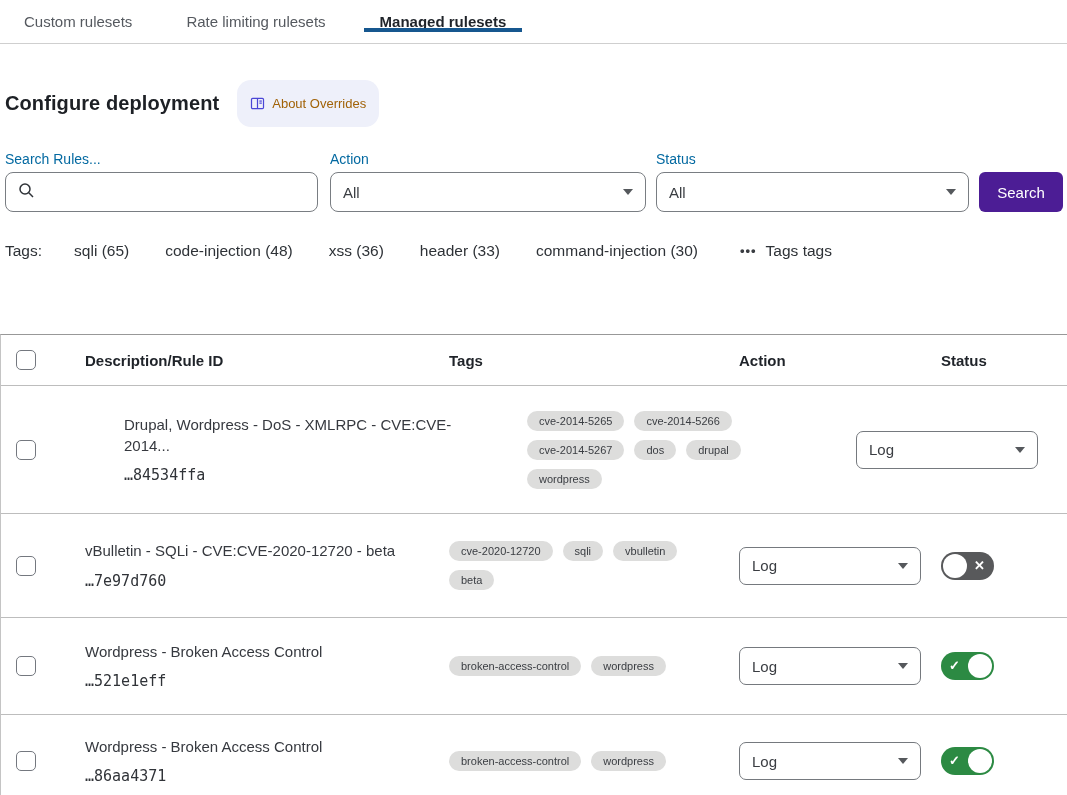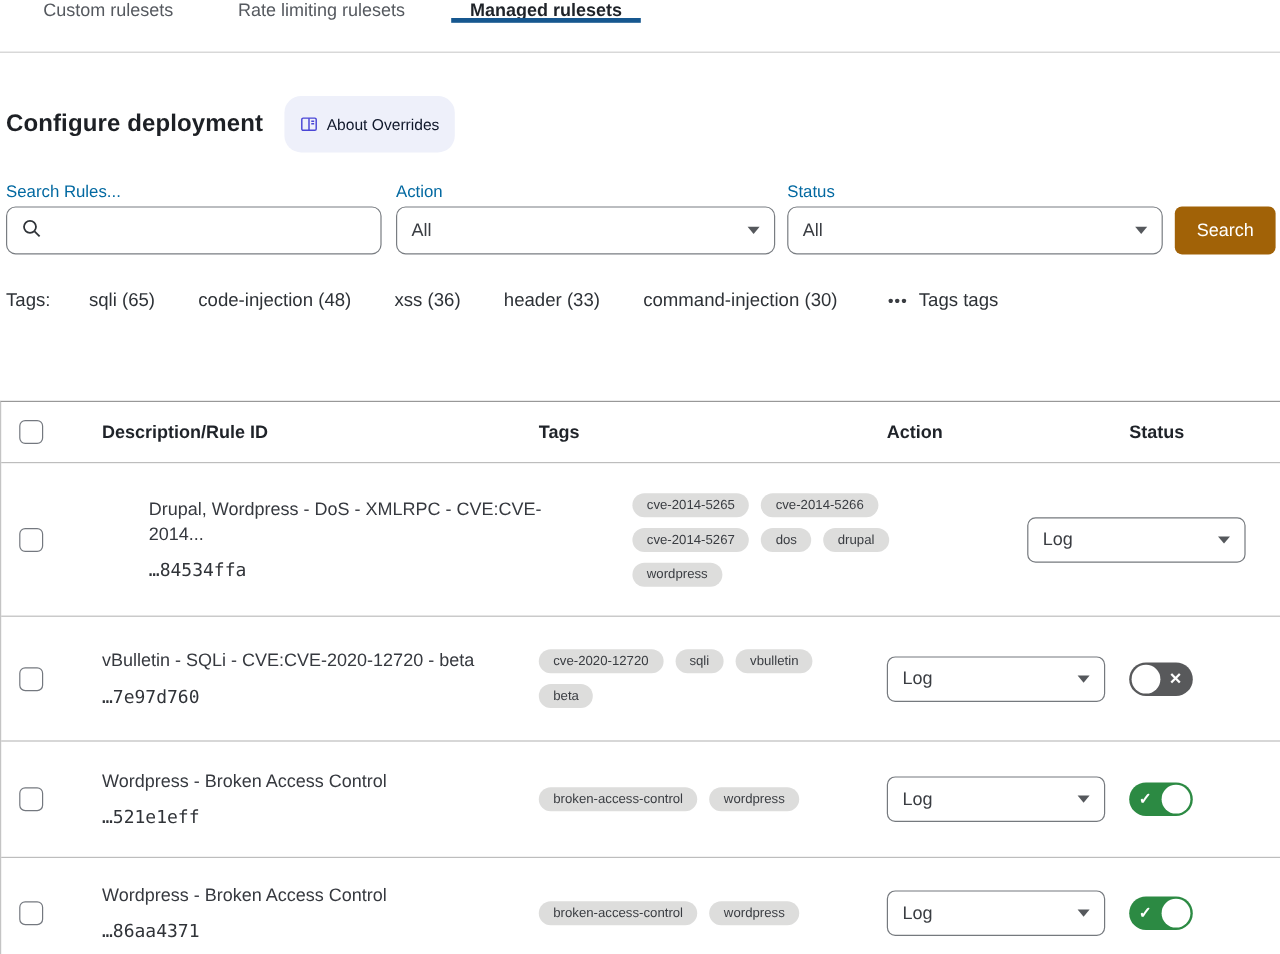--- a/index.html
+++ b/index.html
@@ -1,43 +1,43 @@
 <!DOCTYPE html>
 <html><head>
 <meta charset="utf-8">
 <style>
   * { margin:0; padding:0; box-sizing:border-box; }
   html,body { background:#fff; }
   body { font-family:"Liberation Sans", sans-serif; color:#33363b; }
   .page { position:relative; width:1067px; height:795px; background:#fff; overflow:hidden; }
 
   
-  .tabs { display:flex; align-items:flex-start; height:44px; border-bottom:1px solid #cfcfcf; padding-left:20px; gap:22px; }
+  .tabs { display:flex; align-items:center; height:44px; border-bottom:1px solid #cfcfcf; padding-left:8px; gap:22px; }
   .tab { position:relative; display:flex; align-items:center; padding:0 16px; font-size:15px; color:#55595f; cursor:pointer; white-space:nowrap; }
   .tab.active { color:#1f2329; font-weight:700; }
   .tab.active::after { content:""; position:absolute; left:0; right:0; bottom:-2px; height:4px; background:#16578f; }
 
   
   .head-row { display:flex; align-items:center; gap:18px; margin:36px 0 0 5px; }
   .page-title { font-size:20px; font-weight:700; color:#1d2025; letter-spacing:.1px; }
-  .badge { display:inline-flex; align-items:flex-end; gap:7px; background:#eef0fa; color:#0f172a; font-size:13px; padding:16px 13px; border-radius:14px; cursor:pointer; }
+  .badge { display:inline-flex; align-items:flex-end; gap:7px; background:#eef0fa; color:#a16207; font-size:13px; padding:16px 13px; border-radius:14px; cursor:pointer; }
   .badge svg { display:block; }
 
   
   .filters { display:flex; align-items:flex-end; margin:24px 0 0 5px; }
   .field { display:flex; flex-direction:column; }
   .field label { font-size:14px; color:#0369a1; margin-bottom:5px; }
   .control { height:40px; border:1px solid #797d82; border-radius:8px; background:#fff; display:flex; align-items:center; padding:12px 12px; font-size:15px; color:#3a3d42; }
   .search-wrap { width:313px; gap:8px; }
   .search-wrap input { border:none; outline:none; flex:1; font-size:15px; font-family:"Liberation Sans",sans-serif; color:#33363b; background:transparent; }
   .f-action { margin-left:12px; } .f-action .control { width:316px; }
   .f-status { margin-left:10px; } .f-status .control { width:313px; }
   .selecty { justify-content:space-between; cursor:pointer; }
   .caret { width:0; height:0; border-left:5px solid transparent; border-right:5px solid transparent; border-top:6px solid #55585c; }
-  .search-btn { margin-left:10px; width:84px; height:40px; background:#a16207; color:#fff; border:none; border-radius:6px; font-size:15px; font-family:"Liberation Sans",sans-serif; cursor:pointer; }
+  .search-btn { margin-left:10px; width:84px; height:40px; background:#4c1d95; color:#fff; border:none; border-radius:6px; font-size:15px; font-family:"Liberation Sans",sans-serif; cursor:pointer; }
 
   
   .tagsbar { display:flex; align-items:center; margin:30px 0 0 5px; font-size:15.5px; color:#2e3237; }
   .tagsbar .tlabel { margin-right:32px; }
   .tagsbar .titem { margin-right:36px; cursor:pointer; white-space:nowrap; }
   .more-tags { display:inline-flex; align-items:center; gap:9px; cursor:pointer; margin-left:6px; }
   .dots { font-size:13px; letter-spacing:1px; font-weight:700; color:#3a3d42; position:relative; top:-1px; }
 
   
   .table { margin-top:74px; border-top:1px solid #989898; border-left:1px solid #c4c4c4; }

